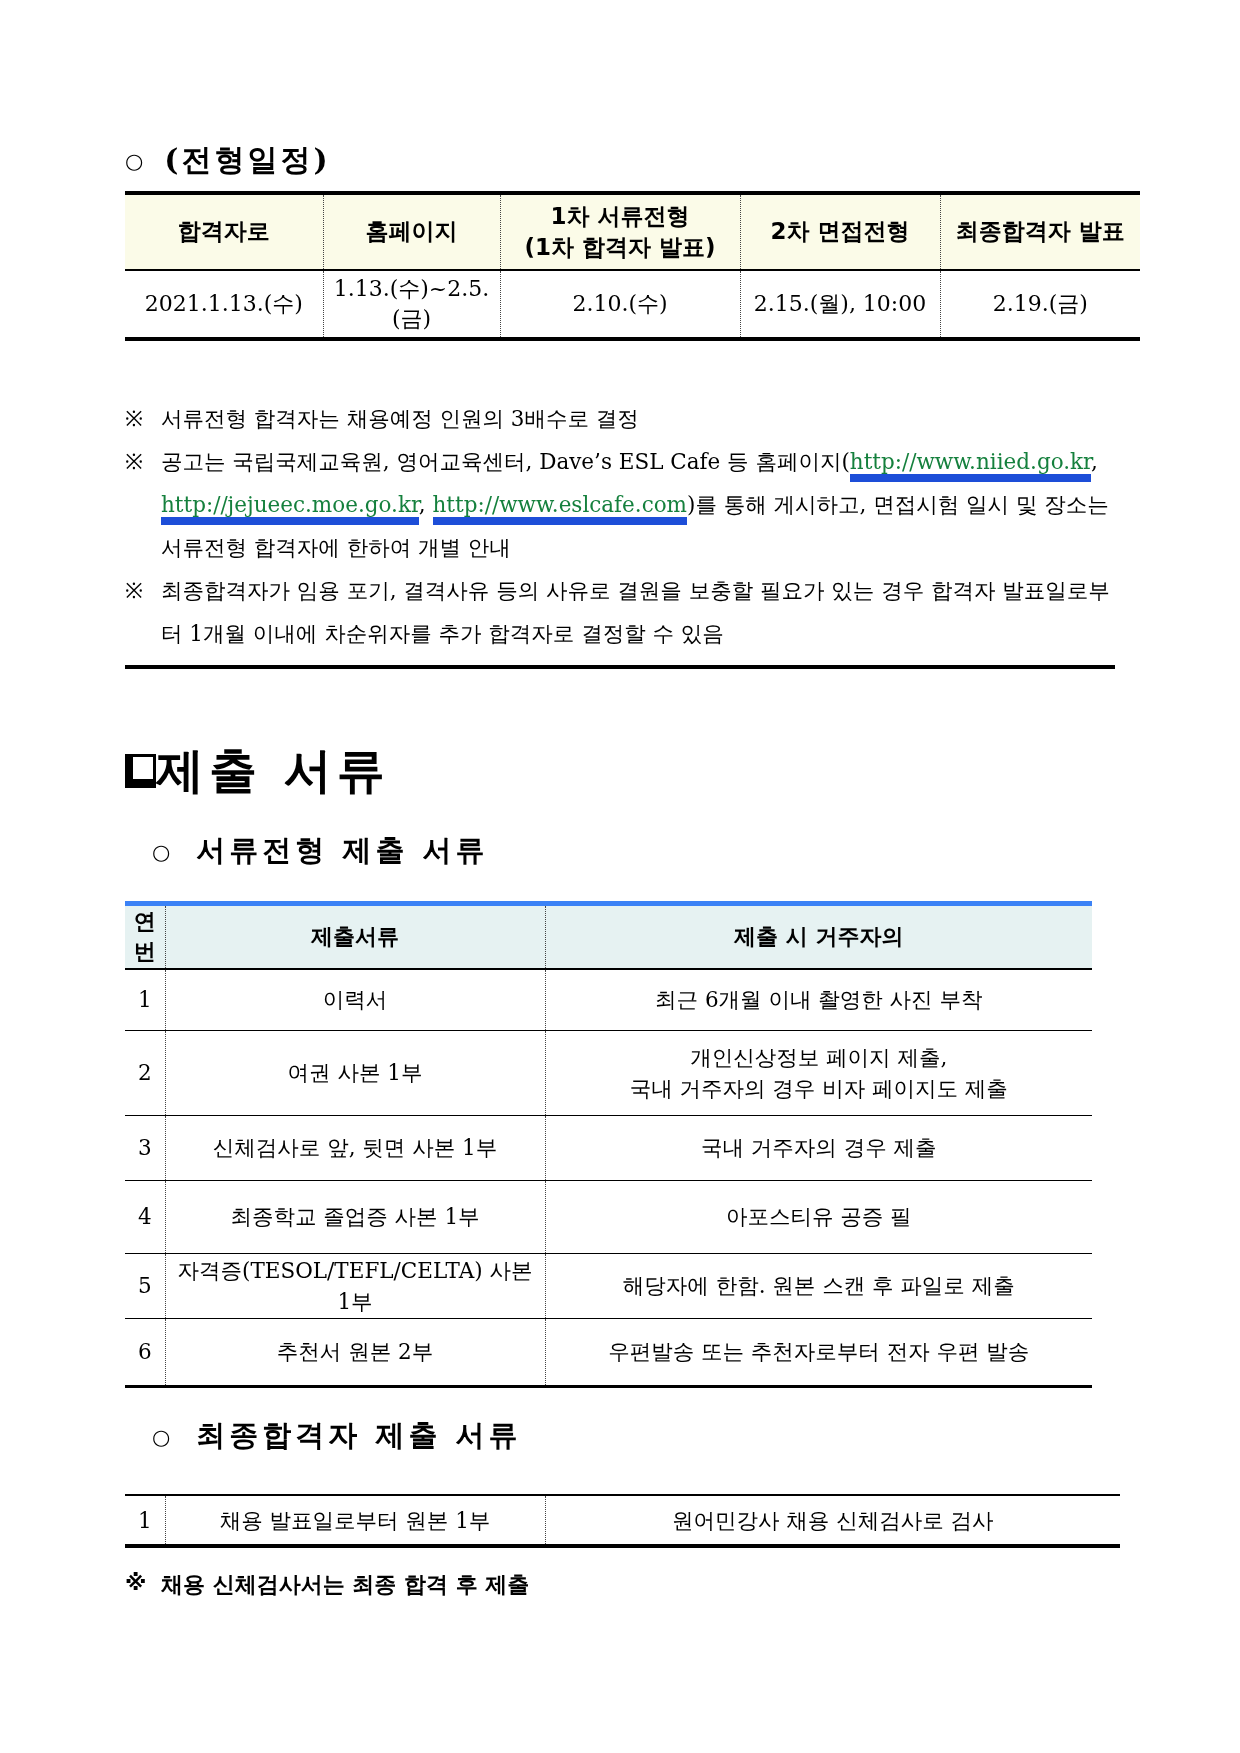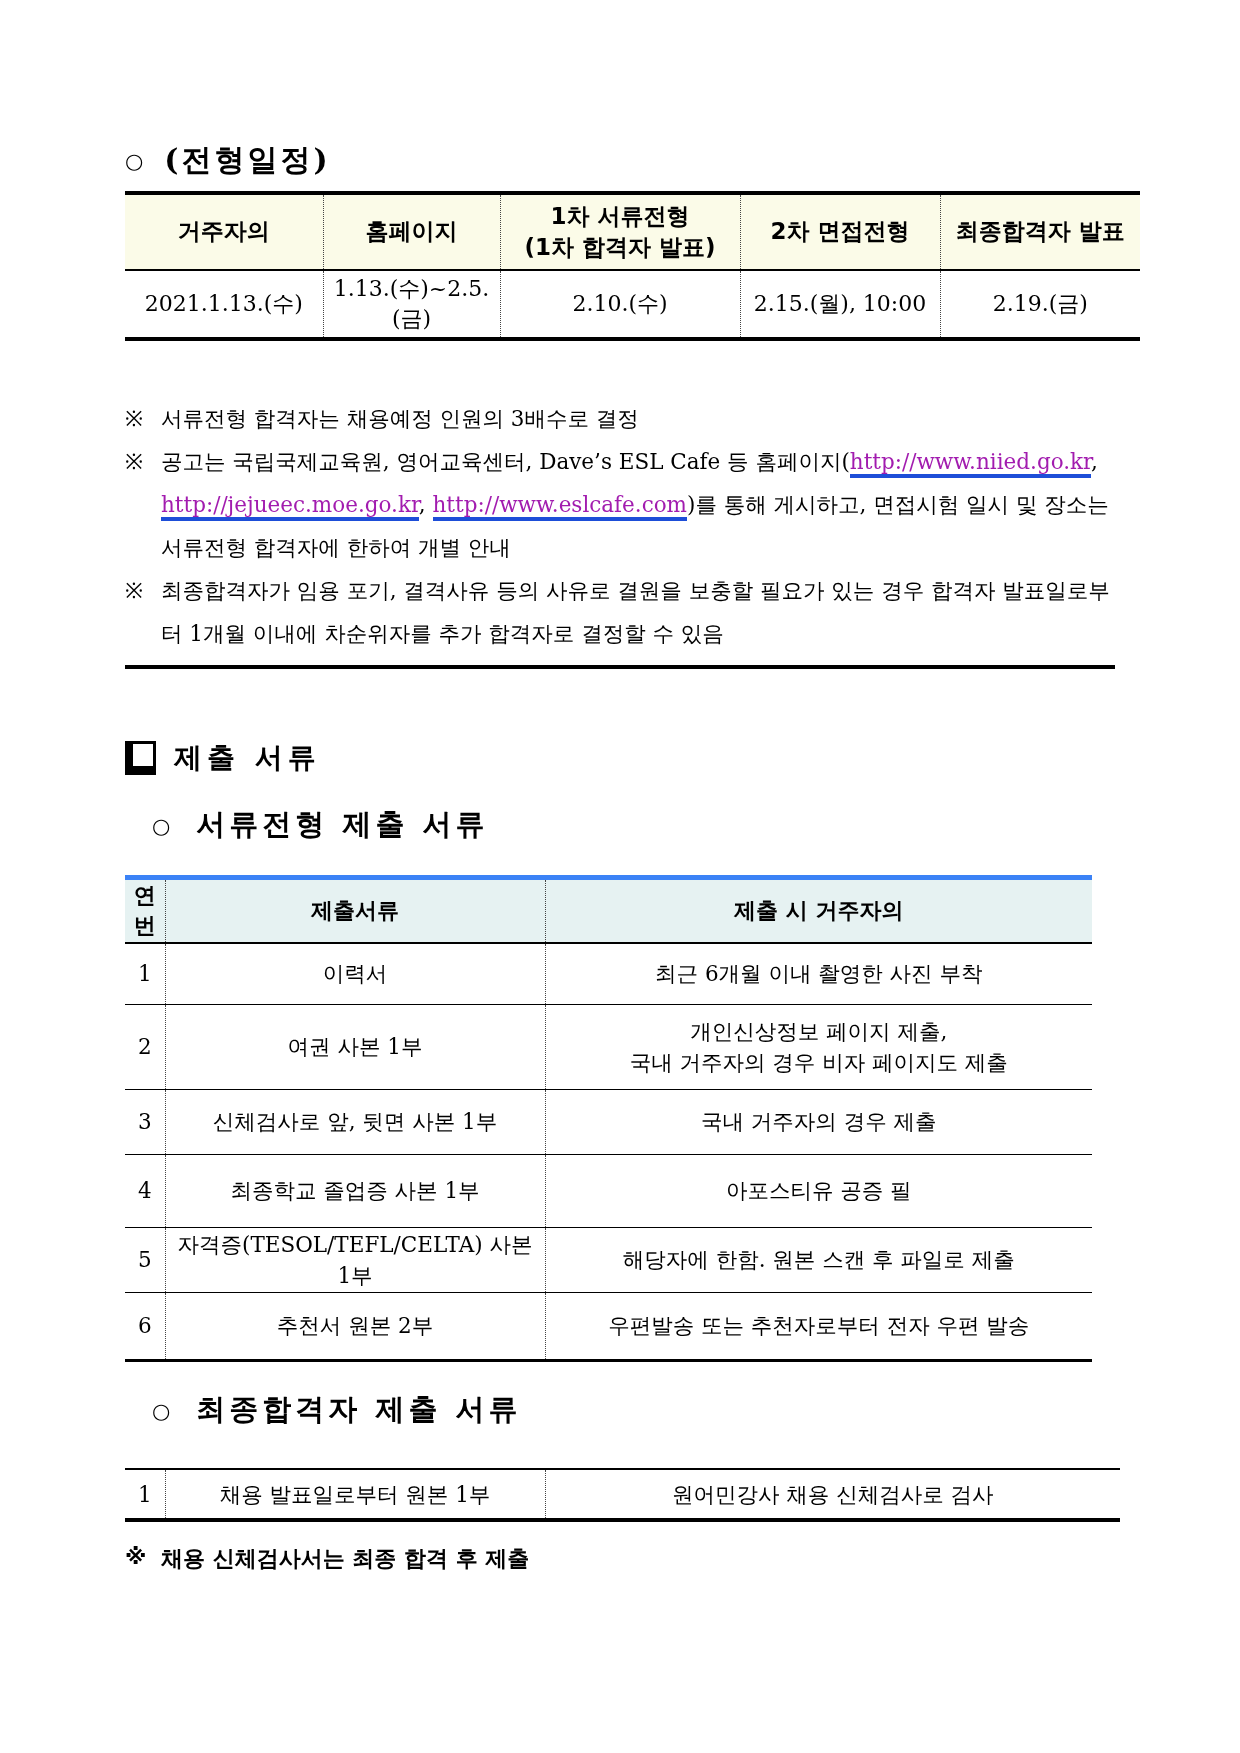--- a/index.html
+++ b/index.html
@@ -11,22 +11,22 @@
   .page { box-sizing:border-box; padding:140px 0 0 125px; }
 
   
   .h1 {
     display:flex; align-items:center; gap:18px;
     font-size:30px; font-weight:bold; letter-spacing:3px;
   }
   .circ { font-size:21px; font-weight:normal; line-height:1; transform:translateY(1px); }
 
   .h2 {
-    margin-top:70px; display:flex; align-items:center; gap:18px;
-    font-family:"DejaVu Sans", sans-serif; font-size:28px; font-weight:bold; letter-spacing:5px;
+    margin-top:70px; display:flex; align-items:center; 
+    font-family:"DejaVu Sans", sans-serif; font-size:48px; font-weight:bold; letter-spacing:5px;
   }
   .sqbullet {
     display:inline-block; width:20px; height:22px; background:#fff;
     border:3px solid #000; border-left-width:8px; border-bottom-width:9px;
   }
   .h3 {
     margin-top:28px; margin-left:27px; display:flex; align-items:center; gap:22px;
     font-size:29px; font-weight:bold; letter-spacing:4px;
   }
 
@@ -45,21 +45,21 @@
   .t1 td {
     height:64px; text-align:center; vertical-align:middle; font-size:22px;
   }
   .t1 th:not(:last-child), .t1 td:not(:last-child) { border-right:1.5px dotted #444; }
 
   
   .notes { margin-top:56px; width:1005px; }
   .note { display:flex; font-size:21.5px; line-height:43px; }
   .note .mark { width:36px; flex:none; }
   .note .ntext { flex:1; }
-  .lnk { color:#a21caf; text-decoration:none; border-bottom:4px solid #1d4ed8; cursor:pointer; }
+  .lnk { color:#15803d; text-decoration:none; border-bottom:8px solid #1d4ed8; cursor:pointer; }
 
   .divider { border:none; border-top:4px solid #000; width:990px; margin:10px 0 0 0; }
 
   
   .t2 {
     width:967px; margin-top:30px;
     border-top:5px solid #3b82f6; border-bottom:3px solid #000;
   }
   .t2 th {
     background:#E6F2F2; height:50px;
@@ -105,21 +105,21 @@
   <table class="t1">
     <colgroup>
       <col style="width:198px">
         <col style="width:177px">
         <col style="width:240px">
         <col style="width:200px">
         <col style="width:200px">
     </colgroup>
     <thead>
       <tr>
-        <th>거주자의</th>
+        <th>합격자로</th>
         <th>홈페이지</th>
         <th>1차 서류전형
 (1차 합격자 발표)</th>
         <th>2차 면접전형</th>
         <th>최종합격자 발표</th>
       </tr>
     </thead>
     <tbody>
       <tr>
         <td>2021.1.13.(수)</td>

